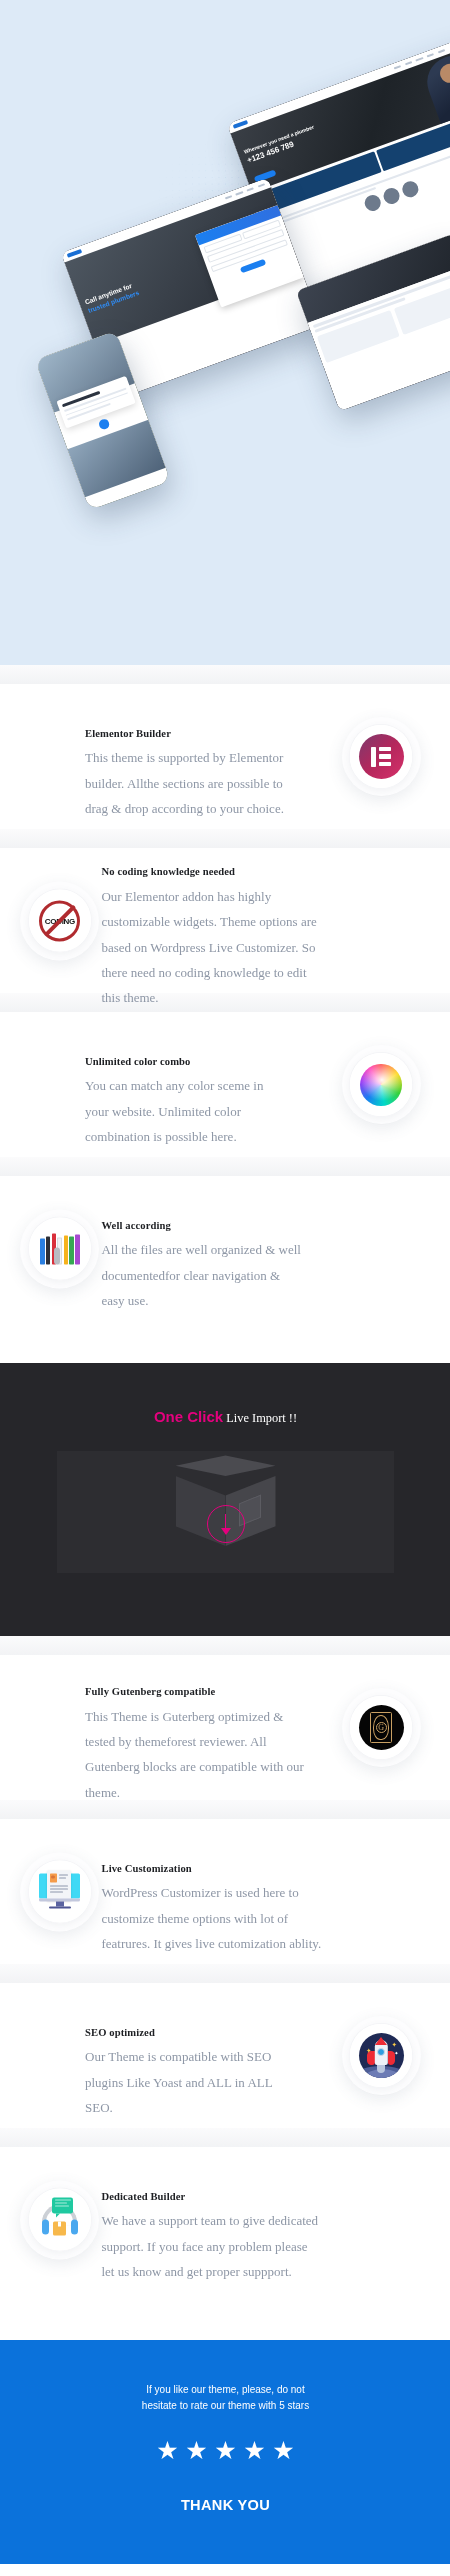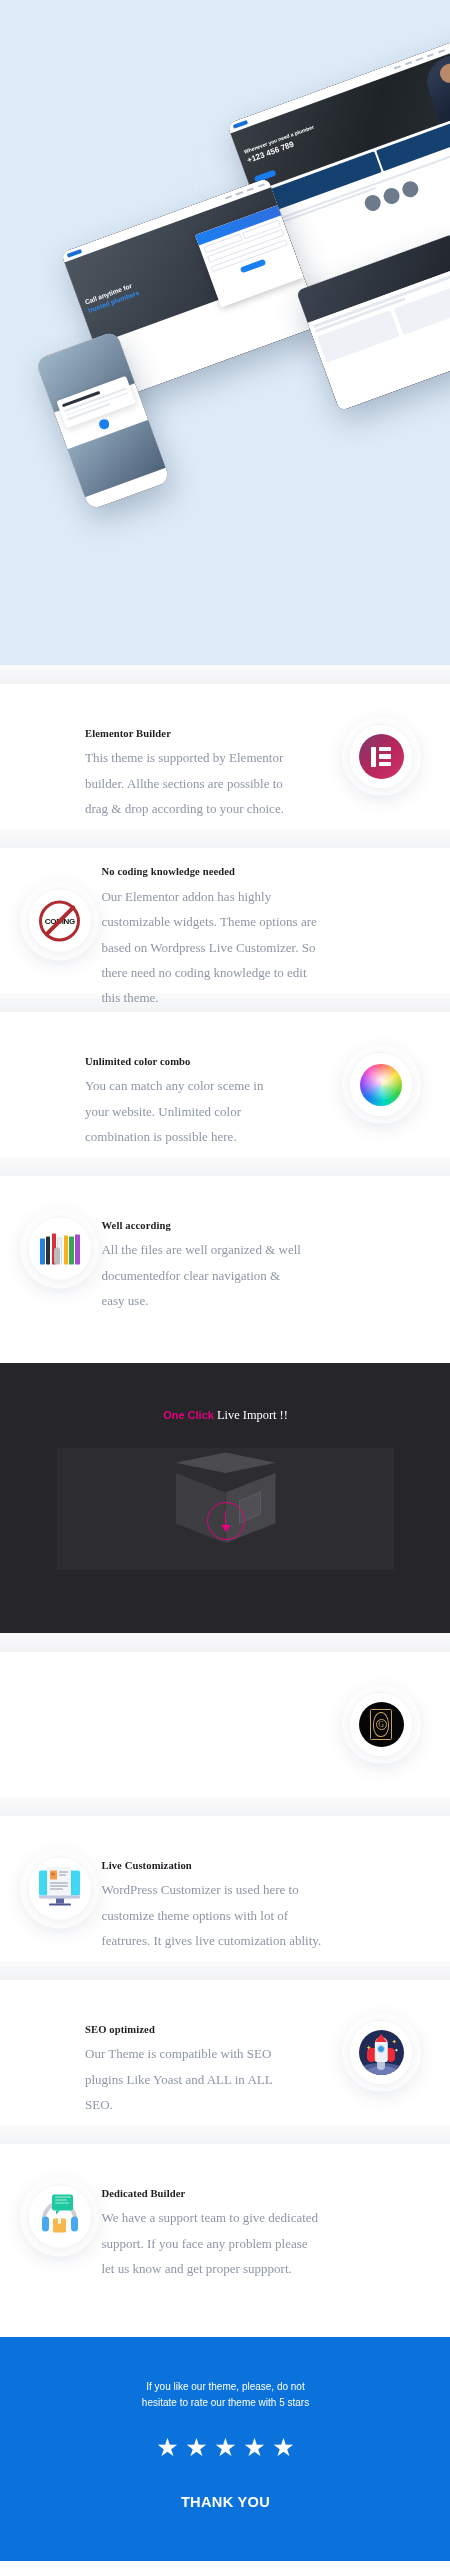--- a/index.html
+++ b/index.html
@@ -319,21 +319,21 @@
     text-align:center;
     font-family:"Liberation Serif",serif;
     font-size:12.4px;
     color:#ffffff;
     margin-bottom:25px;
   }
   .demo-title .hl {
     font-family:"Liberation Sans",sans-serif;
     font-weight:700;
     color:#e4007e;
-    font-size:11px;
+    font-size:15px;
   }
   .demo-stage{
     width:337px;margin:0 auto;height:122px;background:#2d2d31;
     position:relative;
   }
   .box3d{
     position:absolute;left:50%;top:4.4px;transform:translateX(-50%);
     width:100px;height:110px;
   }
   .box3d .top{
@@ -593,20 +593,24 @@
       <span class="arrow"></span>
     </div>
   </div>
 </section>
 
 <section class="features">
 
   <div class="card-gap"></div>
 
   <div class="card left-img">
+    <div class="c-text">
+      <div class="c-title">Fully Gutenberg compatible</div>
+      <div class="c-desc" style="max-width:220px">This Theme is Guterberg optimized &amp; tested by themeforest reviewer. All Gutenberg blocks are compatible with our theme.</div>
+    </div>
     <div class="badge pos-right">
       <div class="ring1"></div>
         <div class="ring2"></div>
       <div class="ico">
         <div class="ico-guten">
             <div class="plate">
               <span class="g">G</span>
             </div>
           </div>
       </div>

